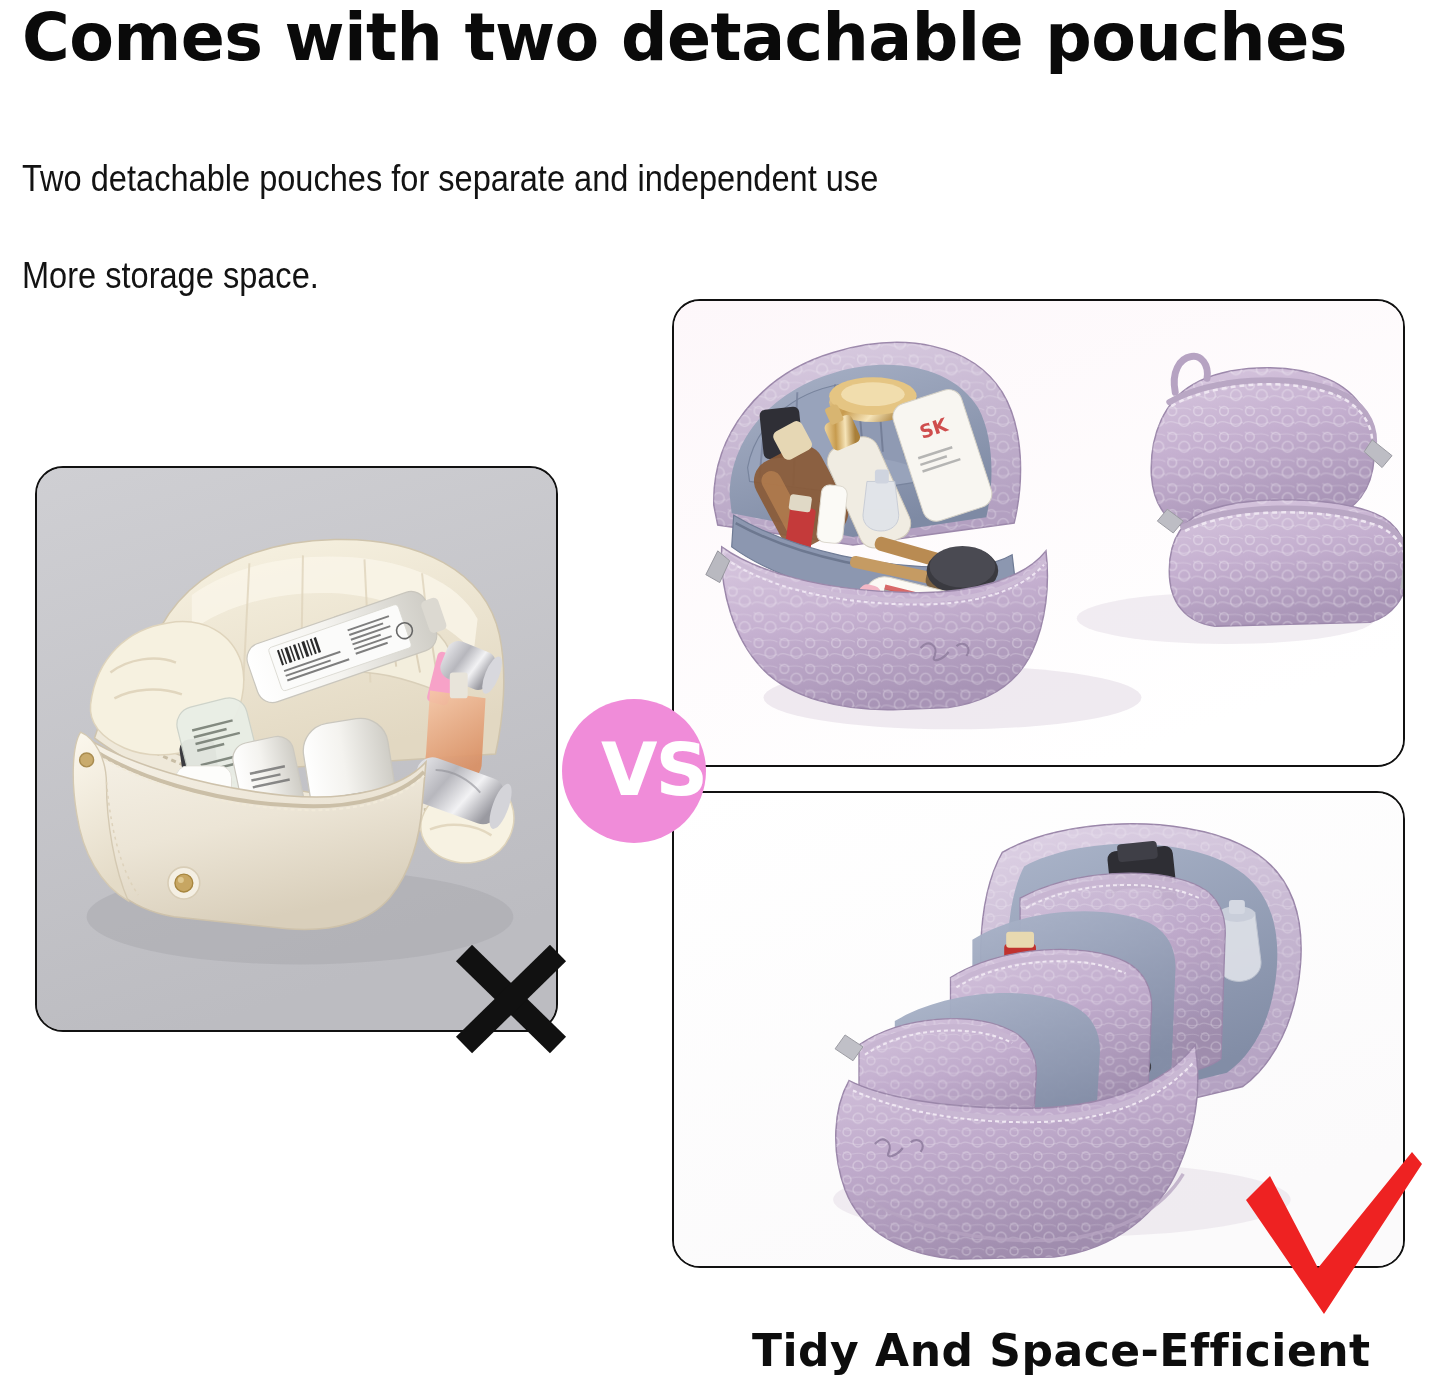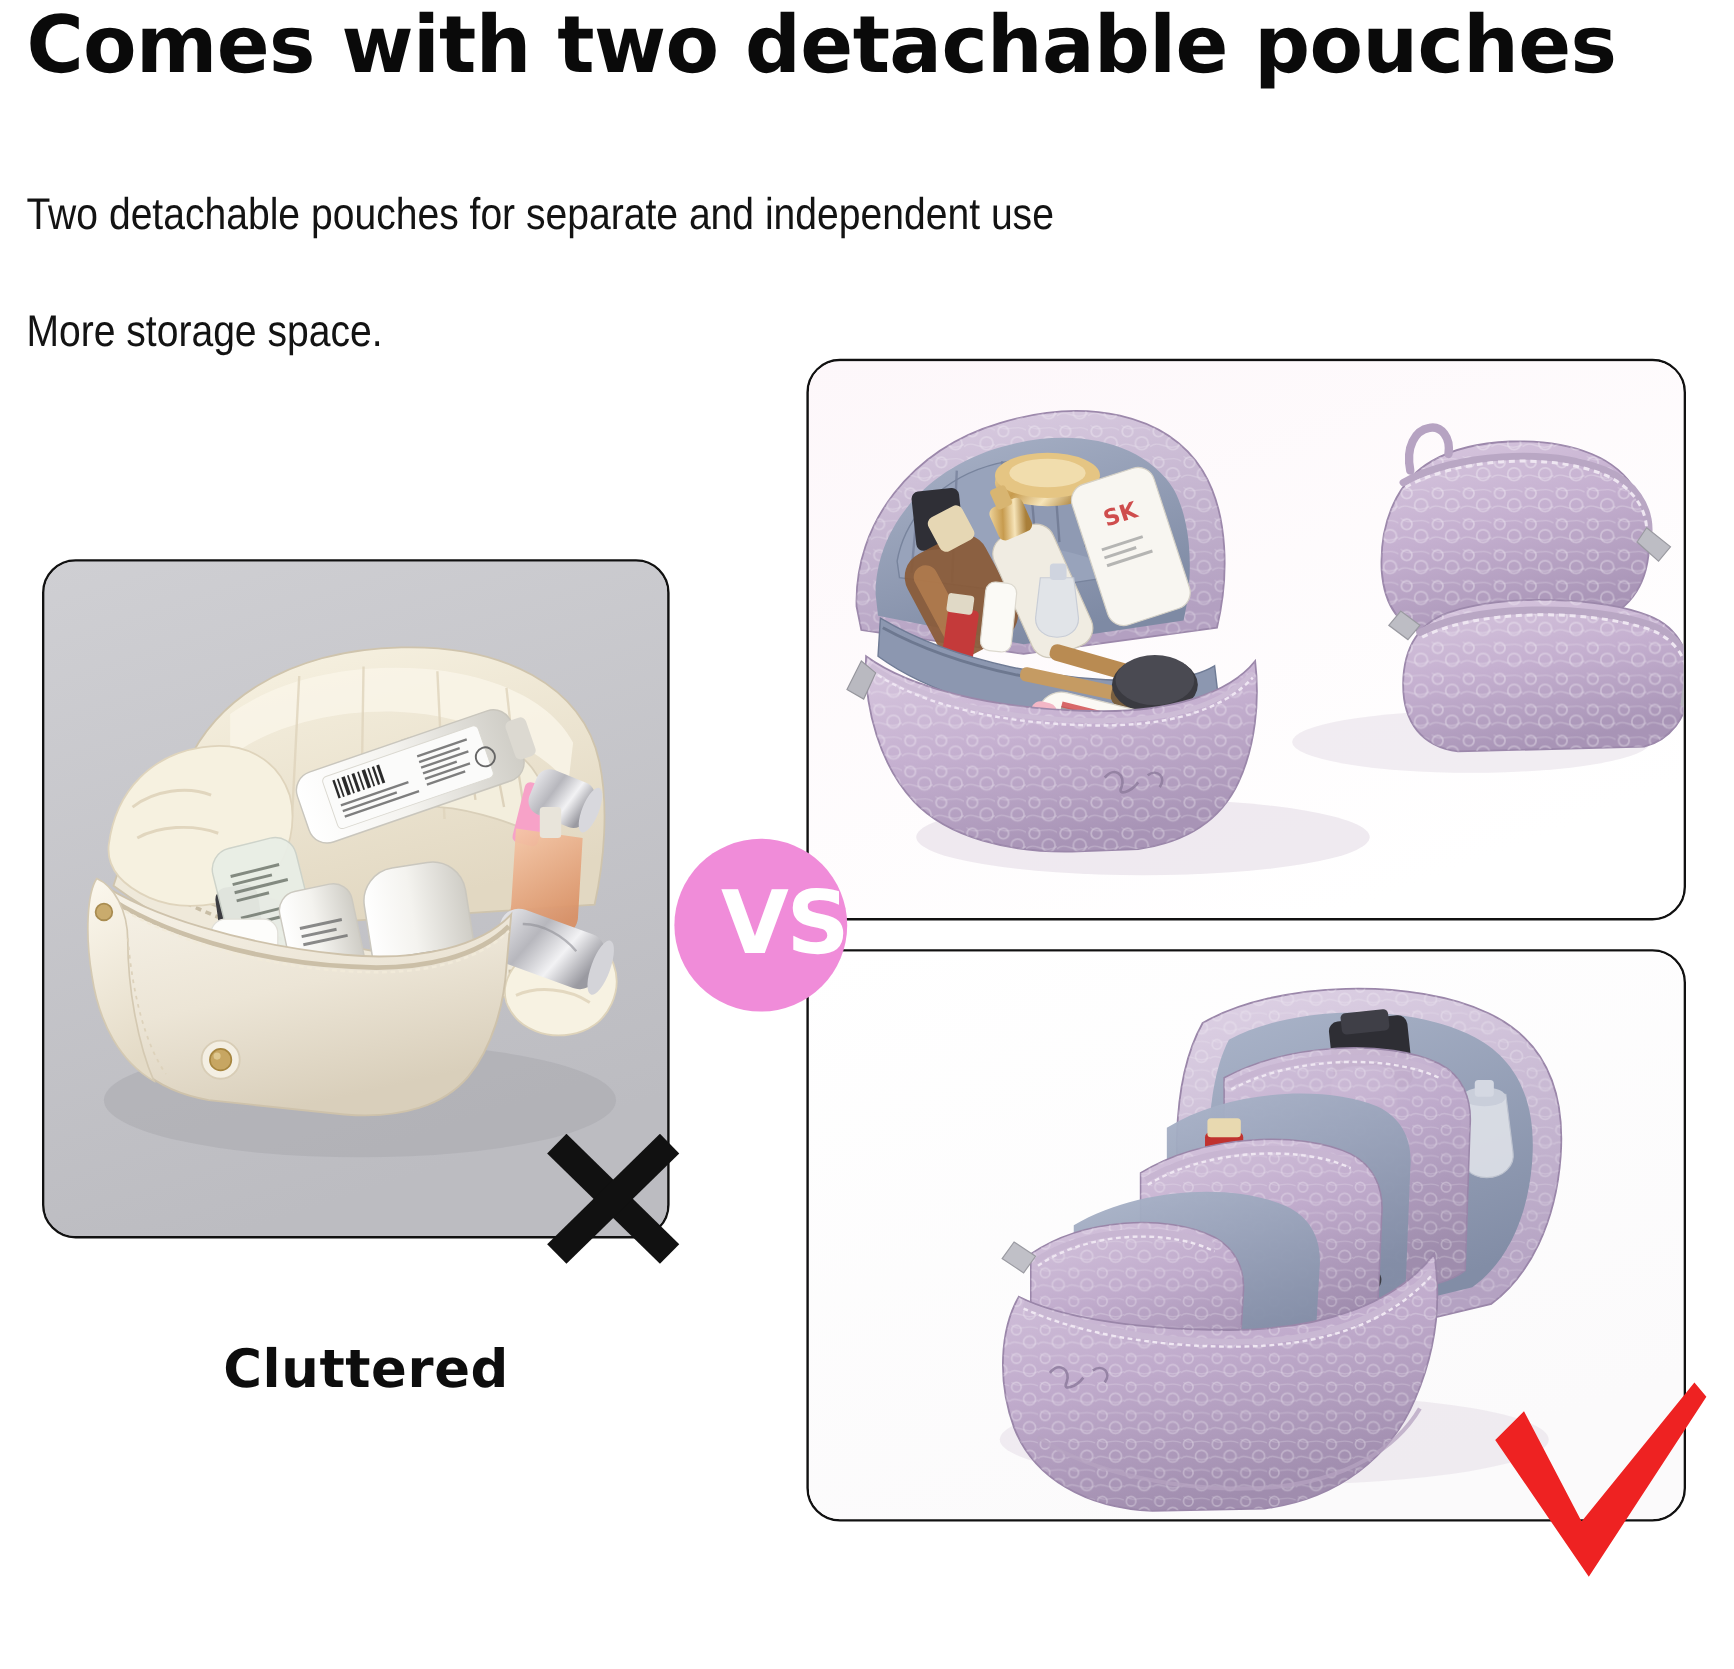--- a/index.html
+++ b/index.html
@@ -589,16 +589,16 @@
       <path d="M106 8 L12 100" stroke="#111111" stroke-width="23" stroke-linecap="butt"></path>
     </svg>
   </div>
 
   <div id="check-mark">
     <svg viewBox="0 0 185 175" width="185" height="175">
       <path d="M6 52 L30 28 L78 120 L172 4 L182 16 L84 166 Z" fill="#ee2222"></path>
     </svg>
   </div>
 
-  <div class="caption" id="caption-left">Cluttered</div>
-
+
+  <div class="caption" id="caption-right">Tidy And Space-Efficient</div>
 
 </div>
 
 </body></html>

